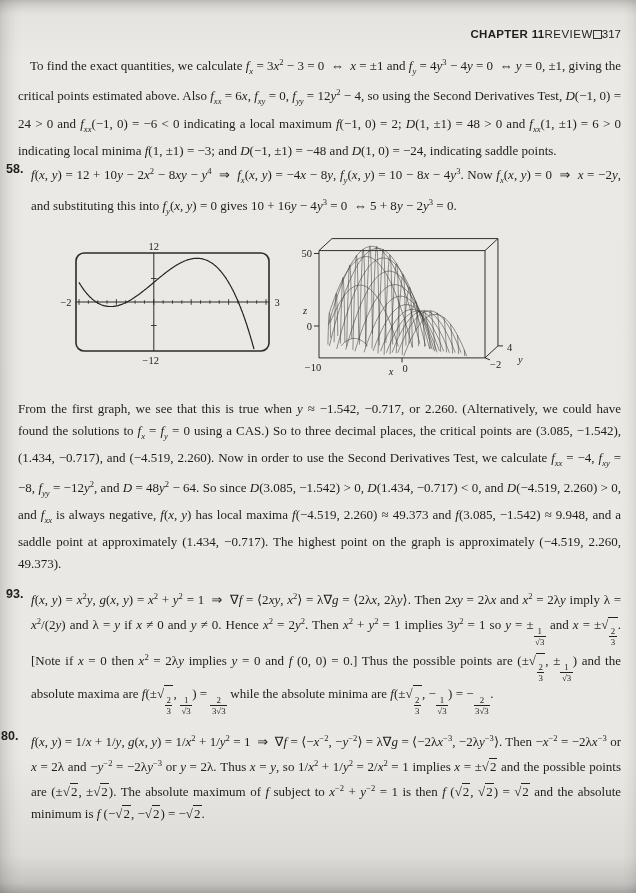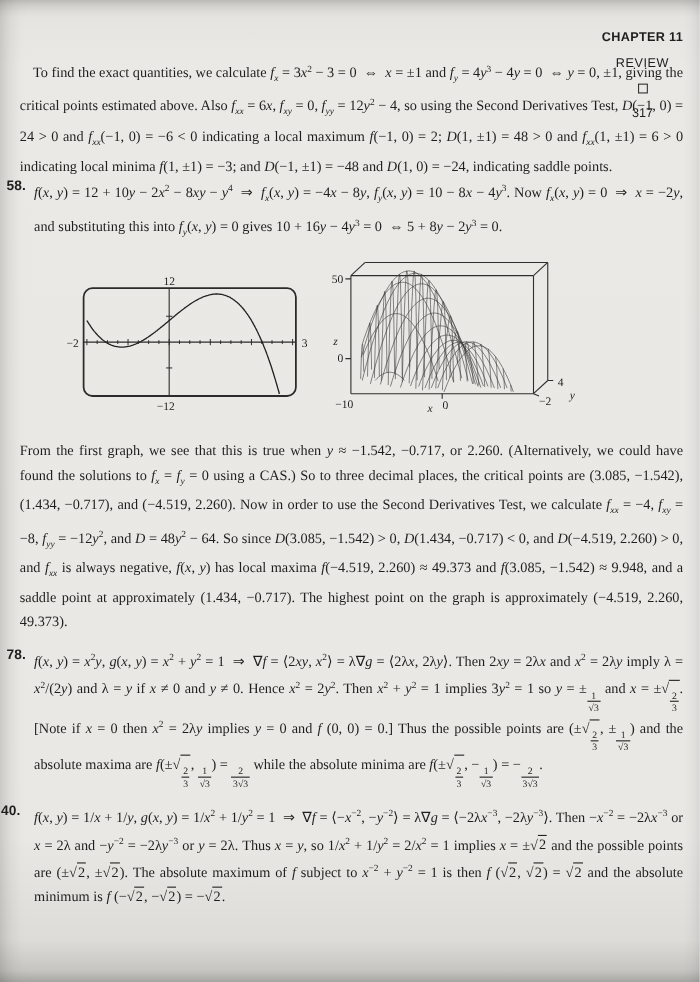--- a/index.html
+++ b/index.html
@@ -1,21 +1,21 @@
 <!DOCTYPE html>
 <html><head>
 <meta charset="utf-8">
 <style>
   html,body{margin:0;padding:0;}
   .page{position:relative;width:636px;height:893px;overflow:hidden;color:#1e1e1e;
     background:linear-gradient(180deg,#d3d2ce 0px,#e5e4e0 16px,#eae9e5 60px,#e9e8e4 760px,#dddcd8 855px,#c6c5c1 882px,#a9a8a4 893px);
     box-shadow:inset 16px 0 20px -14px rgba(0,0,0,.22), inset -12px 0 16px -12px rgba(0,0,0,.14), inset 0 10px 14px -10px rgba(0,0,0,.18);
     font-family:"Liberation Serif",serif;}
-  .header{position:absolute;top:28px;right:15px;display:flex;align-items:center;gap:12px;
-    font-family:"Liberation Sans",sans-serif;font-size:11.5px;flex-direction:column;}
+  .header{position:absolute;top:28px;right:15px;display:flex;align-items:center;gap:0;
+    font-family:"Liberation Sans",sans-serif;font-size:11.5px;}
   .chapter{font-weight:bold;letter-spacing:.3px;}
   .review{letter-spacing:.5px;text-align:right;}
   .sq{width:7px;height:7px;border:1.3px solid #333;display:inline-block;background:transparent;}
   .pageno{font-weight:normal;}
   .content{position:absolute;top:52px;left:18px;right:15px;}
   .bodytext{font-size:13px;line-height:21.5px;text-align:justify;margin:0;}
   .intro{text-indent:12px;}
   .problem{position:relative;padding-left:13px;}
   .pnum{position:absolute;left:-12px;top:1px;font-family:"Liberation Sans",sans-serif;
     font-weight:bold;font-size:12.5px;}
@@ -23,21 +23,21 @@
   .cont{margin-top:1px;}
   .p59,.p60{margin-top:12px;}
   i{font-style:italic;}
   sup{font-size:.66em;}
   sub{font-size:.66em;}
   .frac{display:inline-flex;flex-direction:column;vertical-align:-0.5em;text-align:center;
     font-size:.68em;line-height:1.15;}
   .frac .num{border-bottom:.9px solid #222;padding:0 1.5px;}
   .frac .den{padding:0 1.5px;}
   .rad{border-top:.9px solid #222;padding:0 1px;}
-  .figures{display:flex;align-items:flex-end;gap:6px;margin:6px 0 8px 36px;}
+  .figures{display:flex;align-items:center;gap:6px;margin:6px 0 8px 36px;}
   .fig2d{margin-top:4px;}
   .fig3d{margin-top:-2px;}
   svg text{font-family:"Liberation Serif",serif;}
 </style>
 </head>
 <body>
 
 <div class="page">
 
   <div class="header">
@@ -118,21 +118,21 @@
             <text x="192" y="141.9" font-size="10.5" fill="#1e1e1e" text-anchor="start">−2</text>
             <text x="219.96" y="136.9" font-size="10.5" fill="#1e1e1e" text-anchor="start" font-style="italic">y</text>
             <path d="M29.9,118.5L30.1,111.1L30.3,104.4L30.5,98.7L30.7,94.0L30.9,90.4L31.2,87.9L31.4,86.7L31.6,86.9L31.8,88.6L32.0,91.8L32.2,96.6L32.4,103.3L32.7,111.9M36.1,116.4L36.3,107.8L36.6,99.8L36.8,92.5L37.0,86.0L37.2,80.3L37.4,75.6L37.6,71.8L37.9,69.2L38.1,67.7L38.3,67.5L38.5,68.6L38.7,71.2L38.9,75.4L39.1,81.3L39.4,88.9L39.6,98.4L39.8,110.0M42.4,117.6L42.6,108.4L42.8,99.7L43.0,91.5L43.3,83.9L43.5,76.9L43.7,70.5L43.9,65.0L44.1,60.3L44.3,56.5L44.6,53.7L44.8,52.0L45.0,51.5L45.2,52.2L45.4,54.4L45.6,57.9L45.8,63.1L46.1,69.9L46.3,78.5L46.5,89.0L46.7,101.5L46.9,116.1M48.7,120.5L48.9,111.3L49.1,102.4L49.3,93.8L49.5,85.6L49.7,77.9L50.0,70.6L50.2,64.0L50.4,57.9L50.6,52.6L50.8,48.0L51.0,44.3L51.3,41.4L51.5,39.6L51.7,38.9L51.9,39.3L52.1,41.1L52.3,44.1L52.6,48.7L52.8,54.8L53.0,62.6L53.2,72.1L53.4,83.6L53.6,97.1L53.8,112.7M54.9,124.0L55.1,115.1L55.4,106.4L55.6,97.9L55.8,89.6L56.0,81.7L56.2,74.1L56.4,66.9L56.7,60.1L56.9,53.8L57.1,48.1L57.3,43.0L57.5,38.6L57.7,35.0L58.0,32.2L58.2,30.4L58.4,29.5L58.6,29.8L58.8,31.2L59.0,33.9L59.3,37.9L59.5,43.4L59.7,50.5L59.9,59.3L60.1,69.8L60.3,82.2L60.5,96.7L60.8,113.2M61.4,118.7L61.6,110.5L61.8,102.5L62.1,94.6L62.3,86.8L62.5,79.3L62.7,72.0L62.9,65.0L63.1,58.4L63.4,52.1L63.6,46.3L63.8,41.0L64.0,36.3L64.2,32.1L64.4,28.7L64.7,26.1L64.9,24.3L65.1,23.4L65.3,23.5L65.5,24.7L65.7,27.1L66.0,30.7L66.2,35.8L66.4,42.2L66.6,50.3L66.8,60.0L67.0,71.5L67.2,84.9L67.5,100.3L67.7,117.8M67.7,121.3L67.9,113.9L68.1,106.6L68.3,99.3L68.5,92.1L68.8,85.0L69.0,78.0L69.2,71.3L69.4,64.7L69.6,58.4L69.8,52.4L70.1,46.7L70.3,41.4L70.5,36.6L70.7,32.2L70.9,28.4L71.1,25.3L71.4,22.8L71.6,21.2L71.8,20.3L72.0,20.4L72.2,21.5L72.4,23.7L72.7,27.0L72.9,31.6L73.1,37.6L73.3,45.1L73.5,54.1L73.7,64.7L73.9,77.2L74.2,91.6L74.4,107.9M74.0,122.5L74.2,116.0L74.4,109.5L74.6,103.1L74.8,96.6L75.0,90.2L75.2,83.9L75.5,77.7L75.7,71.5L75.9,65.6L76.1,59.8L76.3,54.2L76.5,48.8L76.8,43.8L77.0,39.0L77.2,34.7L77.4,30.8L77.6,27.5L77.8,24.7L78.1,22.5L78.3,21.0L78.5,20.3L78.7,20.4L78.9,21.5L79.1,23.5L79.4,26.6L79.6,31.0L79.8,36.5L80.0,43.5L80.2,51.9L80.4,61.9L80.6,73.5L80.9,87.0L81.1,102.3L81.3,119.6M80.0,127.4L80.2,121.9L80.4,116.3L80.7,110.8L80.9,105.3L81.1,99.8L81.3,94.3L81.5,88.8L81.7,83.3L81.9,77.9L82.2,72.6L82.4,67.3L82.6,62.1L82.8,57.1L83.0,52.3L83.2,47.6L83.5,43.2L83.7,39.2L83.9,35.4L84.1,32.1L84.3,29.1L84.5,26.7L84.8,24.9L85.0,23.7L85.2,23.2L85.4,23.4L85.6,24.5L85.8,26.5L86.1,29.5L86.3,33.7L86.5,38.9L86.7,45.5L86.9,53.4L87.1,62.8L87.3,73.7L87.6,86.3L87.8,100.7L88.0,117.0M86.1,128.9L86.3,124.2L86.5,119.6L86.7,115.0L86.9,110.4L87.1,105.8L87.4,101.3L87.6,96.7L87.8,92.2L88.0,87.6L88.2,83.1L88.4,78.6L88.7,74.1L88.9,69.6L89.1,65.2L89.3,60.9L89.5,56.7L89.7,52.7L89.9,48.8L90.2,45.1L90.4,41.7L90.6,38.6L90.8,35.8L91.0,33.4L91.2,31.5L91.5,30.0L91.7,29.2L91.9,28.9L92.1,29.4L92.3,30.6L92.5,32.7L92.8,35.6L93.0,39.6L93.2,44.7L93.4,50.9L93.6,58.5L93.8,67.3L94.1,77.7L94.3,89.6L94.5,103.2L94.7,118.5M92.1,128.2L92.3,123.9L92.5,119.9L92.8,115.9L93.0,112.1L93.2,108.3L93.4,104.7L93.6,101.0L93.8,97.4L94.1,93.8L94.3,90.2L94.5,86.7L94.7,83.1L94.9,79.5L95.1,75.9L95.4,72.4L95.6,68.8L95.8,65.3L96.0,61.9L96.2,58.6L96.4,55.4L96.6,52.3L96.9,49.4L97.1,46.7L97.3,44.2L97.5,42.1L97.7,40.2L97.9,38.8L98.2,37.8L98.4,37.4L98.6,37.5L98.8,38.2L99.0,39.6L99.2,41.8L99.5,44.8L99.7,48.8L99.9,53.7L100.1,59.8L100.3,67.0L100.5,75.4L100.8,85.3L101.0,96.6L101.2,109.5M98.2,127.2L98.4,122.8L98.6,118.8L98.8,115.0L99.0,111.5L99.2,108.2L99.5,105.1L99.7,102.1L99.9,99.3L100.1,96.5L100.3,93.8L100.5,91.1L100.8,88.5L101.0,85.8L101.2,83.2L101.4,80.6L101.6,78.0L101.8,75.4L102.1,72.8L102.3,70.2L102.5,67.6L102.7,65.1L102.9,62.6L103.1,60.3L103.3,58.0L103.6,55.9L103.8,54.0L104.0,52.2L104.2,50.7L104.4,49.6L104.6,48.7L104.9,48.2L105.1,48.2L105.3,48.7L105.5,49.8L105.7,51.5L105.9,53.9L106.2,57.0L106.4,61.0L106.6,65.9L106.8,71.8L107.0,78.8L107.2,87.0L107.5,96.5L107.7,107.3L107.9,119.6M104.2,128.8L104.4,123.5L104.6,118.8L104.9,114.5L105.1,110.7L105.3,107.3L105.5,104.2L105.7,101.4L105.9,98.9L106.2,96.5L106.4,94.4L106.6,92.4L106.8,90.5L107.0,88.7L107.2,86.9L107.5,85.2L107.7,83.6L107.9,81.9L108.1,80.3L108.3,78.6L108.5,77.0L108.8,75.3L109.0,73.7L109.2,72.0L109.4,70.4L109.6,68.9L109.8,67.4L110.0,66.0L110.3,64.7L110.5,63.5L110.7,62.6L110.9,61.8L111.1,61.3L111.3,61.1L111.6,61.2L111.8,61.7L112.0,62.7L112.2,64.1L112.4,66.1L112.6,68.8L112.9,72.1L113.1,76.3L113.3,81.2L113.5,87.1L113.7,94.0L113.9,102.0L114.2,111.1L114.4,121.5M110.9,117.5L111.1,112.5L111.3,108.1L111.6,104.3L111.8,101.0L112.0,98.2L112.2,95.8L112.4,93.6L112.6,91.8L112.9,90.3L113.1,88.9L113.3,87.7L113.5,86.7L113.7,85.7L113.9,84.9L114.2,84.1L114.4,83.4L114.6,82.7L114.8,82.0L115.0,81.3L115.2,80.6L115.5,79.9L115.7,79.2L115.9,78.6L116.1,77.9L116.3,77.3L116.5,76.7L116.7,76.2L117.0,75.7L117.2,75.4L117.4,75.2L117.6,75.2L117.8,75.4L118.0,75.9L118.3,76.6L118.5,77.7L118.7,79.2L118.9,81.1L119.1,83.5L119.3,86.5L119.6,90.1L119.8,94.5L120.0,99.5L120.2,105.5L120.4,112.3L120.6,120.2M117.8,104.2L118.0,100.2L118.3,96.8L118.5,93.9L118.7,91.6L118.9,89.7L119.1,88.3L119.3,87.1L119.6,86.3L119.8,85.7L120.0,85.3L120.2,85.1L120.4,85.0L120.6,85.0L120.9,85.1L121.1,85.3L121.3,85.6L121.5,85.8L121.7,86.1L121.9,86.4L122.2,86.7L122.4,86.9L122.6,87.2L122.8,87.5L123.0,87.8L123.2,88.2L123.4,88.5L123.7,89.0L123.9,89.5L124.1,90.2L124.3,90.9L124.5,91.9L124.7,93.1L125.0,94.5L125.2,96.2L125.4,98.2L125.6,100.7L125.8,103.6L126.0,107.0L126.3,110.9L126.5,115.5L126.7,120.8M124.8,94.9L125.0,91.9L125.2,89.4L125.4,87.6L125.6,86.2L125.8,85.3L126.0,84.8L126.3,84.6L126.5,84.7L126.7,85.1L126.9,85.7L127.1,86.4L127.3,87.3L127.6,88.3L127.8,89.4L128.0,90.6L128.2,91.8L128.4,93.0L128.6,94.2L128.9,95.5L129.1,96.7L129.3,98.0L129.5,99.2L129.7,100.5L129.9,101.8L130.2,103.1L130.4,104.4L130.6,105.8L130.8,107.3L131.0,108.9L131.2,110.7L131.4,112.6L131.7,114.7L131.9,117.1L132.1,119.8L132.3,122.8M131.7,89.7L131.9,87.6L132.1,86.1L132.3,85.2L132.5,84.9L132.7,84.9L133.0,85.4L133.2,86.1L133.4,87.2L133.6,88.6L133.8,90.1L134.0,91.8L134.3,93.7L134.5,95.7L134.7,97.7L134.9,99.8L135.1,102.0L135.3,104.2L135.6,106.4L135.8,108.6L136.0,110.8L136.2,113.0L136.4,115.3L136.6,117.5L136.9,119.7L137.1,122.0L137.3,124.3M138.6,88.5L138.8,87.4L139.0,86.9L139.2,86.9L139.4,87.5L139.7,88.5L139.9,90.0L140.1,91.7L140.3,93.8L140.5,96.1L140.7,98.6L141.0,101.2L141.2,104.1L141.4,107.0L141.6,110.0L141.8,113.1L142.0,116.3L142.3,119.4L142.5,122.6L142.7,125.8M145.5,91.3L145.7,91.1L145.9,91.6L146.1,92.7L146.4,94.2L146.6,96.2L146.8,98.6L147.0,101.3L147.2,104.3L147.4,107.6L147.7,111.1L147.9,114.7L148.1,118.5L148.3,122.4L148.5,126.4M152.4,98.1L152.6,99.0L152.8,100.4L153.1,102.4L153.3,104.9L153.5,107.9L153.7,111.2L153.9,114.9L154.1,118.9L154.4,123.1L154.6,127.6M159.3,109.0L159.5,110.8L159.8,113.2L160.0,116.2L160.2,119.7L160.4,123.6L160.6,127.9M166.3,123.9L166.5,126.7L166.7,130.0M105.7,130.3L107.3,126.0L109.0,121.9L110.6,118.1L112.3,114.5L114.0,111.1L115.6,108.0L117.3,105.1L118.9,102.4L120.6,100.0L122.3,97.8L123.9,95.8L125.6,94.1L127.2,92.6L128.9,91.3L130.6,90.3L132.2,89.4L133.9,88.9L135.5,88.5L137.2,88.4L138.9,88.5L140.5,88.9L142.2,89.4L143.8,90.3L145.5,91.3L147.2,92.6L148.8,94.1L150.5,95.8L152.1,97.8L153.8,100.0L155.5,102.4L157.1,105.1L158.8,108.0L160.4,111.1L162.1,114.5L163.8,118.1L165.4,121.9L167.1,126.0L168.7,130.3M99.9,126.7L101.5,122.4L103.2,118.3L104.9,114.5L106.5,110.9L108.2,107.5L109.8,104.4L111.5,101.5L113.2,98.8L114.8,96.4L116.5,94.2L118.1,92.2L119.8,90.5L121.5,89.0L123.1,87.7L124.8,86.7L126.4,85.9L128.1,85.3L129.8,84.9L131.4,84.8L133.1,84.9L134.7,85.3L136.4,85.9L138.1,86.7L139.7,87.7L141.4,89.0L143.0,90.5L144.7,92.2L146.4,94.2L148.0,96.4L149.7,98.8L151.3,101.5L153.0,104.4L154.7,107.5L156.3,110.9L158.0,114.5L159.6,118.3L161.3,122.4L163.0,126.7M94.1,126.6L95.8,122.3L97.4,118.2L99.1,114.4L100.7,110.8L102.4,107.4L104.1,104.3L105.7,101.4L107.4,98.7L109.0,96.3L110.7,94.1L112.4,92.1L114.0,90.4L115.7,88.9L117.3,87.6L119.0,86.6L120.7,85.7L122.3,85.2L124.0,84.8L125.6,84.7L127.3,84.8L129.0,85.2L130.6,85.7L132.3,86.6L133.9,87.6L135.6,88.9L137.3,90.4L138.9,92.1L140.6,94.1L142.2,96.3L143.9,98.7L145.6,101.4L147.2,104.3L148.9,107.4L150.5,110.8L152.2,114.4L153.9,118.2L155.5,122.3L157.2,126.6M88.3,126.8L90.0,122.6L91.7,118.5L93.3,114.7L95.0,111.1L96.6,107.7L98.3,104.6L100.0,101.7L101.6,99.0L103.3,96.6L104.9,94.4L106.6,92.4L108.3,90.7L109.9,89.1L111.6,87.9L113.2,86.8L114.9,86.0L116.6,85.4L118.2,85.1L119.9,85.0L121.5,85.1L123.2,85.4L124.9,86.0L126.5,86.8L128.2,87.9L129.8,89.1L131.5,90.7L133.2,92.4L134.8,94.4L136.5,96.6L138.1,99.0L139.8,101.7L141.5,104.6L143.1,107.7L144.8,111.1L146.4,114.7L148.1,118.5L149.8,122.6L151.4,126.8M82.6,125.3L84.2,121.0L85.9,116.9L87.5,113.1L89.2,109.5L90.9,106.1L92.5,103.0L94.2,100.1L95.8,97.4L97.5,95.0L99.2,92.8L100.8,90.8L102.5,89.1L104.1,87.6L105.8,86.3L107.5,85.2L109.1,84.4L110.8,83.8L112.4,83.5L114.1,83.4L115.8,83.5L117.4,83.8L119.1,84.4L120.7,85.2L122.4,86.3L124.1,87.6L125.7,89.1L127.4,90.8L129.0,92.8L130.7,95.0L132.4,97.4L134.0,100.1L135.7,103.0L137.3,106.1L139.0,109.5L140.7,113.1L142.3,116.9L144.0,121.0L145.6,125.3M75.1,125.0L76.8,120.5L78.4,116.2L80.1,112.1L81.8,108.3L83.4,104.7L85.1,101.3L86.7,98.2L88.4,95.3L90.1,92.6L91.7,90.2L93.4,88.0L95.0,86.0L96.7,84.3L98.4,82.8L100.0,81.5L101.7,80.5L103.3,79.6L105.0,79.1L106.7,78.7L108.3,78.6L110.0,78.7L111.6,79.1L113.3,79.6L115.0,80.5L116.6,81.5L118.3,82.8L119.9,84.3L121.6,86.0L123.3,88.0L124.9,90.2L126.6,92.6L128.2,95.3L129.9,98.2L131.6,101.3L133.2,104.7L134.9,108.3L136.5,112.1L138.2,116.2L139.9,120.5L141.5,125.0M66.0,126.3L67.7,121.3L69.3,116.6L71.0,112.1L72.7,107.8L74.3,103.7L76.0,99.9L77.6,96.3L79.3,92.9L81.0,89.8L82.6,86.9L84.3,84.2L85.9,81.8L87.6,79.6L89.3,77.6L90.9,75.9L92.6,74.4L94.2,73.1L95.9,72.0L97.6,71.2L99.2,70.6L100.9,70.3L102.5,70.2L104.2,70.3L105.9,70.6L107.5,71.2L109.2,72.0L110.8,73.1L112.5,74.4L114.2,75.9L115.8,77.6L117.5,79.6L119.1,81.8L120.8,84.2L122.5,86.9L124.1,89.8L125.8,92.9L127.4,96.3L129.1,99.9L130.8,103.7L132.4,107.8L134.1,112.1L135.7,116.6L137.4,121.3L139.1,126.3M56.9,125.4L58.6,119.9L60.2,114.7L61.9,109.7L63.6,105.0L65.2,100.4L66.9,96.2L68.5,92.1L70.2,88.3L71.9,84.7L73.5,81.3L75.2,78.2L76.8,75.3L78.5,72.6L80.2,70.2L81.8,68.0L83.5,66.0L85.1,64.3L86.8,62.7L88.5,61.5L90.1,60.4L91.8,59.6L93.4,59.0L95.1,58.7L96.8,58.6L98.4,58.7L100.1,59.0L101.7,59.6L103.4,60.4L105.1,61.5L106.7,62.7L108.4,64.3L110.0,66.0L111.7,68.0L113.4,70.2L115.0,72.6L116.7,75.3L118.3,78.2L120.0,81.3L121.7,84.7L123.3,88.3L125.0,92.1L126.6,96.2L128.3,100.4L130.0,105.0L131.6,109.7L133.3,114.7L134.9,119.9L136.6,125.4M47.8,123.5L49.5,117.6L51.2,111.9L52.8,106.5L54.5,101.2L56.1,96.3L57.8,91.5L59.5,87.0L61.1,82.7L62.8,78.6L64.4,74.8L66.1,71.2L67.8,67.8L69.4,64.7L71.1,61.8L72.7,59.1L74.4,56.7L76.1,54.5L77.7,52.5L79.4,50.8L81.0,49.3L82.7,48.0L84.4,47.0L86.0,46.1L87.7,45.6L89.3,45.2L91.0,45.1L92.7,45.2L94.3,45.6L96.0,46.1L97.6,47.0L99.3,48.0L101.0,49.3L102.6,50.8L104.3,52.5L105.9,54.5L107.6,56.7L109.3,59.1L110.9,61.8L112.6,64.7L114.2,67.8L115.9,71.2L117.6,74.8L119.2,78.6L120.9,82.7L122.5,87.0L124.2,91.5L125.9,96.3L127.5,101.2L129.2,106.5L130.8,111.9L132.5,117.6L134.2,123.5M38.7,123.0L40.4,116.6L42.1,110.4L43.7,104.5L45.4,98.8L47.0,93.4L48.7,88.2L50.4,83.2L52.0,78.4L53.7,73.9L55.3,69.6L57.0,65.5L58.7,61.7L60.3,58.1L62.0,54.7L63.6,51.6L65.3,48.7L67.0,46.0L68.6,43.6L70.3,41.4L71.9,39.4L73.6,37.7L75.3,36.2L76.9,34.9L78.6,33.9L80.2,33.1L81.9,32.5L83.6,32.1L85.2,32.0L86.9,32.1L88.5,32.5L90.2,33.1L91.9,33.9L93.5,34.9L95.2,36.2L96.8,37.7L98.5,39.4L100.2,41.4L101.8,43.6L103.5,46.0L105.1,48.7L106.8,51.6L108.5,54.7L110.1,58.1L111.8,61.7L113.4,65.5L115.1,69.6L116.8,73.9L118.4,78.4L120.1,83.2L121.7,88.2L123.4,93.4L125.1,98.8L126.7,104.5L128.4,110.4L130.0,116.6L131.7,123.0M31.3,120.0L33.0,113.3L34.6,107.0L36.3,100.8L37.9,94.9L39.6,89.2L41.3,83.8L42.9,78.5L44.6,73.6L46.2,68.8L47.9,64.3L49.6,60.0L51.2,55.9L52.9,52.1L54.5,48.5L56.2,45.1L57.9,42.0L59.5,39.1L61.2,36.4L62.8,34.0L64.5,31.8L66.2,29.8L67.8,28.1L69.5,26.6L71.1,25.3L72.8,24.3L74.5,23.4L76.1,22.9L77.8,22.5L79.4,22.4L81.1,22.5L82.8,22.9L84.4,23.4L86.1,24.3L87.7,25.3L89.4,26.6L91.1,28.1L92.7,29.8L94.4,31.8L96.0,34.0L97.7,36.4L99.4,39.1L101.0,42.0L102.7,45.1L104.3,48.5L106.0,52.1L107.7,55.9L109.3,60.0L111.0,64.3L112.6,68.8L114.3,73.6L116.0,78.5L117.6,83.8L119.3,89.2L120.9,94.9L122.6,100.8L124.3,107.0L125.9,113.3L127.6,120.0M30.5,98.7L32.2,92.8L33.8,87.1L35.5,81.7L37.1,76.4L38.8,71.4L40.5,66.7L42.1,62.2L43.8,57.9L45.4,53.8L47.1,50.0L48.8,46.4L50.4,43.0L52.1,39.9L53.7,37.0L55.4,34.3L57.1,31.9L58.7,29.7L60.4,27.7L62.0,26.0L63.7,24.5L65.4,23.2L67.0,22.1L68.7,21.3L70.3,20.8L72.0,20.4L73.7,20.3L75.3,20.4L77.0,20.8L78.6,21.3L80.3,22.1L82.0,23.2L83.6,24.5L85.3,26.0L86.9,27.7L88.6,29.7L90.3,31.9L91.9,34.3L93.6,37.0L95.2,39.9L96.9,43.0L98.6,46.4L100.2,50.0L101.9,53.8L103.5,57.9L105.2,62.2L106.9,66.7L108.5,71.4L110.2,76.4L111.8,81.7L113.5,87.1L115.2,92.8L116.8,98.7L118.5,104.9L120.1,111.2L121.8,117.8M31.4,86.7L33.0,81.7L34.7,77.0L36.3,72.5L38.0,68.2L39.7,64.1L41.3,60.3L43.0,56.7L44.6,53.3L46.3,50.2L48.0,47.3L49.6,44.6L51.3,42.2L52.9,40.0L54.6,38.0L56.3,36.3L57.9,34.8L59.6,33.5L61.2,32.4L62.9,31.6L64.6,31.0L66.2,30.7L67.9,30.6L69.5,30.7L71.2,31.0L72.9,31.6L74.5,32.4L76.2,33.5L77.8,34.8L79.5,36.3L81.2,38.0L82.8,40.0L84.5,42.2L86.1,44.6L87.8,47.3L89.5,50.2L91.1,53.3L92.8,56.7L94.4,60.3L96.1,64.1L97.8,68.2L99.4,72.5L101.1,77.0L102.7,81.7L104.4,86.7L106.1,91.9L107.7,97.4L109.4,103.1L111.0,109.0L112.7,115.1L114.4,121.5M32.2,96.6L33.9,92.6L35.6,88.8L37.2,85.2L38.9,81.8L40.5,78.7L42.2,75.8L43.9,73.1L45.5,70.7L47.2,68.5L48.8,66.5L50.5,64.7L52.2,63.2L53.8,62.0L55.5,60.9L57.1,60.1L58.8,59.5L60.5,59.2L62.1,59.1L63.8,59.2L65.4,59.5L67.1,60.1L68.8,60.9L70.4,62.0L72.1,63.2L73.7,64.7L75.4,66.5L77.1,68.5L78.7,70.7L80.4,73.1L82.0,75.8L83.7,78.7L85.4,81.8L87.0,85.2L88.7,88.8L90.3,92.6L92.0,96.6L93.7,100.9L95.3,105.5L97.0,110.2L98.6,115.2L100.3,120.4M43.1,119.8L44.7,118.1L46.4,116.6L48.0,115.3L49.7,114.3L51.4,113.5L53.0,112.9L54.7,112.5L56.3,112.4L58.0,112.5L59.7,112.9L61.3,113.5L63.0,114.3L64.6,115.3L66.3,116.6L68.0,118.1L69.6,119.8" fill="none" stroke="#383838" stroke-width="0.55" stroke-linejoin="round"></path>
           </svg>
       </div>
     </div>
 
     <p class="bodytext cont">From the first graph, we see that this is true when <i>y</i> ≈ −1.542, −0.717, or 2.260. (Alternatively, we could have found the solutions to <i>f</i><sub><i>x</i></sub> = <i>f</i><sub><i>y</i></sub> = 0 using a CAS.) So to three decimal places, the critical points are (3.085, −1.542), (1.434, −0.717), and (−4.519, 2.260). Now in order to use the Second Derivatives Test, we calculate <i>f</i><sub><i>xx</i></sub> = −4, <i>f</i><sub><i>xy</i></sub> = −8, <i>f</i><sub><i>yy</i></sub> = −12<i>y</i><sup>2</sup>, and <i>D</i> = 48<i>y</i><sup>2</sup> − 64. So since <i>D</i>(3.085, −1.542) &gt; 0, <i>D</i>(1.434, −0.717) &lt; 0, and <i>D</i>(−4.519, 2.260) &gt; 0, and <i>f</i><sub><i>xx</i></sub> is always negative, <i>f</i>(<i>x</i>, <i>y</i>) has local maxima <i>f</i>(−4.519, 2.260) ≈ 49.373 and <i>f</i>(3.085, −1.542) ≈ 9.948, and a saddle point at approximately (1.434, −0.717). The highest point on the graph is approximately (−4.519, 2.260, 49.373).</p>
 
     <div class="problem p59">
-      <span class="pnum">78.</span>
+      <span class="pnum">93.</span>
       <p class="bodytext"><i>f</i>(<i>x</i>, <i>y</i>) = <i>x</i><sup>2</sup><i>y</i>, <i>g</i>(<i>x</i>, <i>y</i>) = <i>x</i><sup>2</sup> + <i>y</i><sup>2</sup> = 1 &nbsp;⇒&nbsp; ∇<i>f</i> = ⟨2<i>xy</i>, <i>x</i><sup>2</sup>⟩ = λ∇<i>g</i> = ⟨2λ<i>x</i>, 2λ<i>y</i>⟩. Then 2<i>xy</i> = 2λ<i>x</i> and <i>x</i><sup>2</sup> = 2λ<i>y</i> imply λ = <i>x</i><sup>2</sup>/(2<i>y</i>) and λ = <i>y</i> if <i>x</i> ≠ 0 and <i>y</i> ≠ 0. Hence <i>x</i><sup>2</sup> = 2<i>y</i><sup>2</sup>. Then <i>x</i><sup>2</sup> + <i>y</i><sup>2</sup> = 1 implies 3<i>y</i><sup>2</sup> = 1 so <i>y</i> = ±<span class="frac">
             <span class="num">1</span>
             <span class="den">√3</span>
           </span> and <i>x</i> = ±√<span class="rad"><span class="frac">
               <span class="num">2</span>
               <span class="den">3</span>
             </span></span>. [Note if <i>x</i> = 0 then <i>x</i><sup>2</sup> = 2λ<i>y</i> implies <i>y</i> = 0 and <i>f</i> (0, 0) = 0.] Thus the possible points are (±√<span class="rad"><span class="frac">
               <span class="num">2</span>
               <span class="den">3</span>
             </span></span>, ±<span class="frac">
@@ -153,18 +153,18 @@
             </span></span>, −<span class="frac">
             <span class="num">1</span>
             <span class="den">√3</span>
           </span>) = −<span class="frac">
             <span class="num">2</span>
             <span class="den">3√3</span>
           </span>.</p>
     </div>
 
     <div class="problem p60">
-      <span class="pnum cut">40.</span>
+      <span class="pnum cut">80.</span>
       <p class="bodytext"><i>f</i>(<i>x</i>, <i>y</i>) = 1/<i>x</i> + 1/<i>y</i>, <i>g</i>(<i>x</i>, <i>y</i>) = 1/<i>x</i><sup>2</sup> + 1/<i>y</i><sup>2</sup> = 1 &nbsp;⇒&nbsp; ∇<i>f</i> = ⟨−<i>x</i><sup>−2</sup>, −<i>y</i><sup>−2</sup>⟩ = λ∇<i>g</i> = ⟨−2λ<i>x</i><sup>−3</sup>, −2λ<i>y</i><sup>−3</sup>⟩. Then −<i>x</i><sup>−2</sup> = −2λ<i>x</i><sup>−3</sup> or <i>x</i> = 2λ and −<i>y</i><sup>−2</sup> = −2λ<i>y</i><sup>−3</sup> or <i>y</i> = 2λ. Thus <i>x</i> = <i>y</i>, so 1/<i>x</i><sup>2</sup> + 1/<i>y</i><sup>2</sup> = 2/<i>x</i><sup>2</sup> = 1 implies <i>x</i> = ±√<span class="rad">2</span> and the possible points are (±√<span class="rad">2</span>, ±√<span class="rad">2</span>). The absolute maximum of <i>f</i> subject to <i>x</i><sup>−2</sup> + <i>y</i><sup>−2</sup> = 1 is then <i>f</i> (√<span class="rad">2</span>, √<span class="rad">2</span>) = √<span class="rad">2</span> and the absolute minimum is <i>f</i> (−√<span class="rad">2</span>, −√<span class="rad">2</span>) = −√<span class="rad">2</span>.</p>
     </div>
 
   </div>
 </div>
 
 </body></html>

